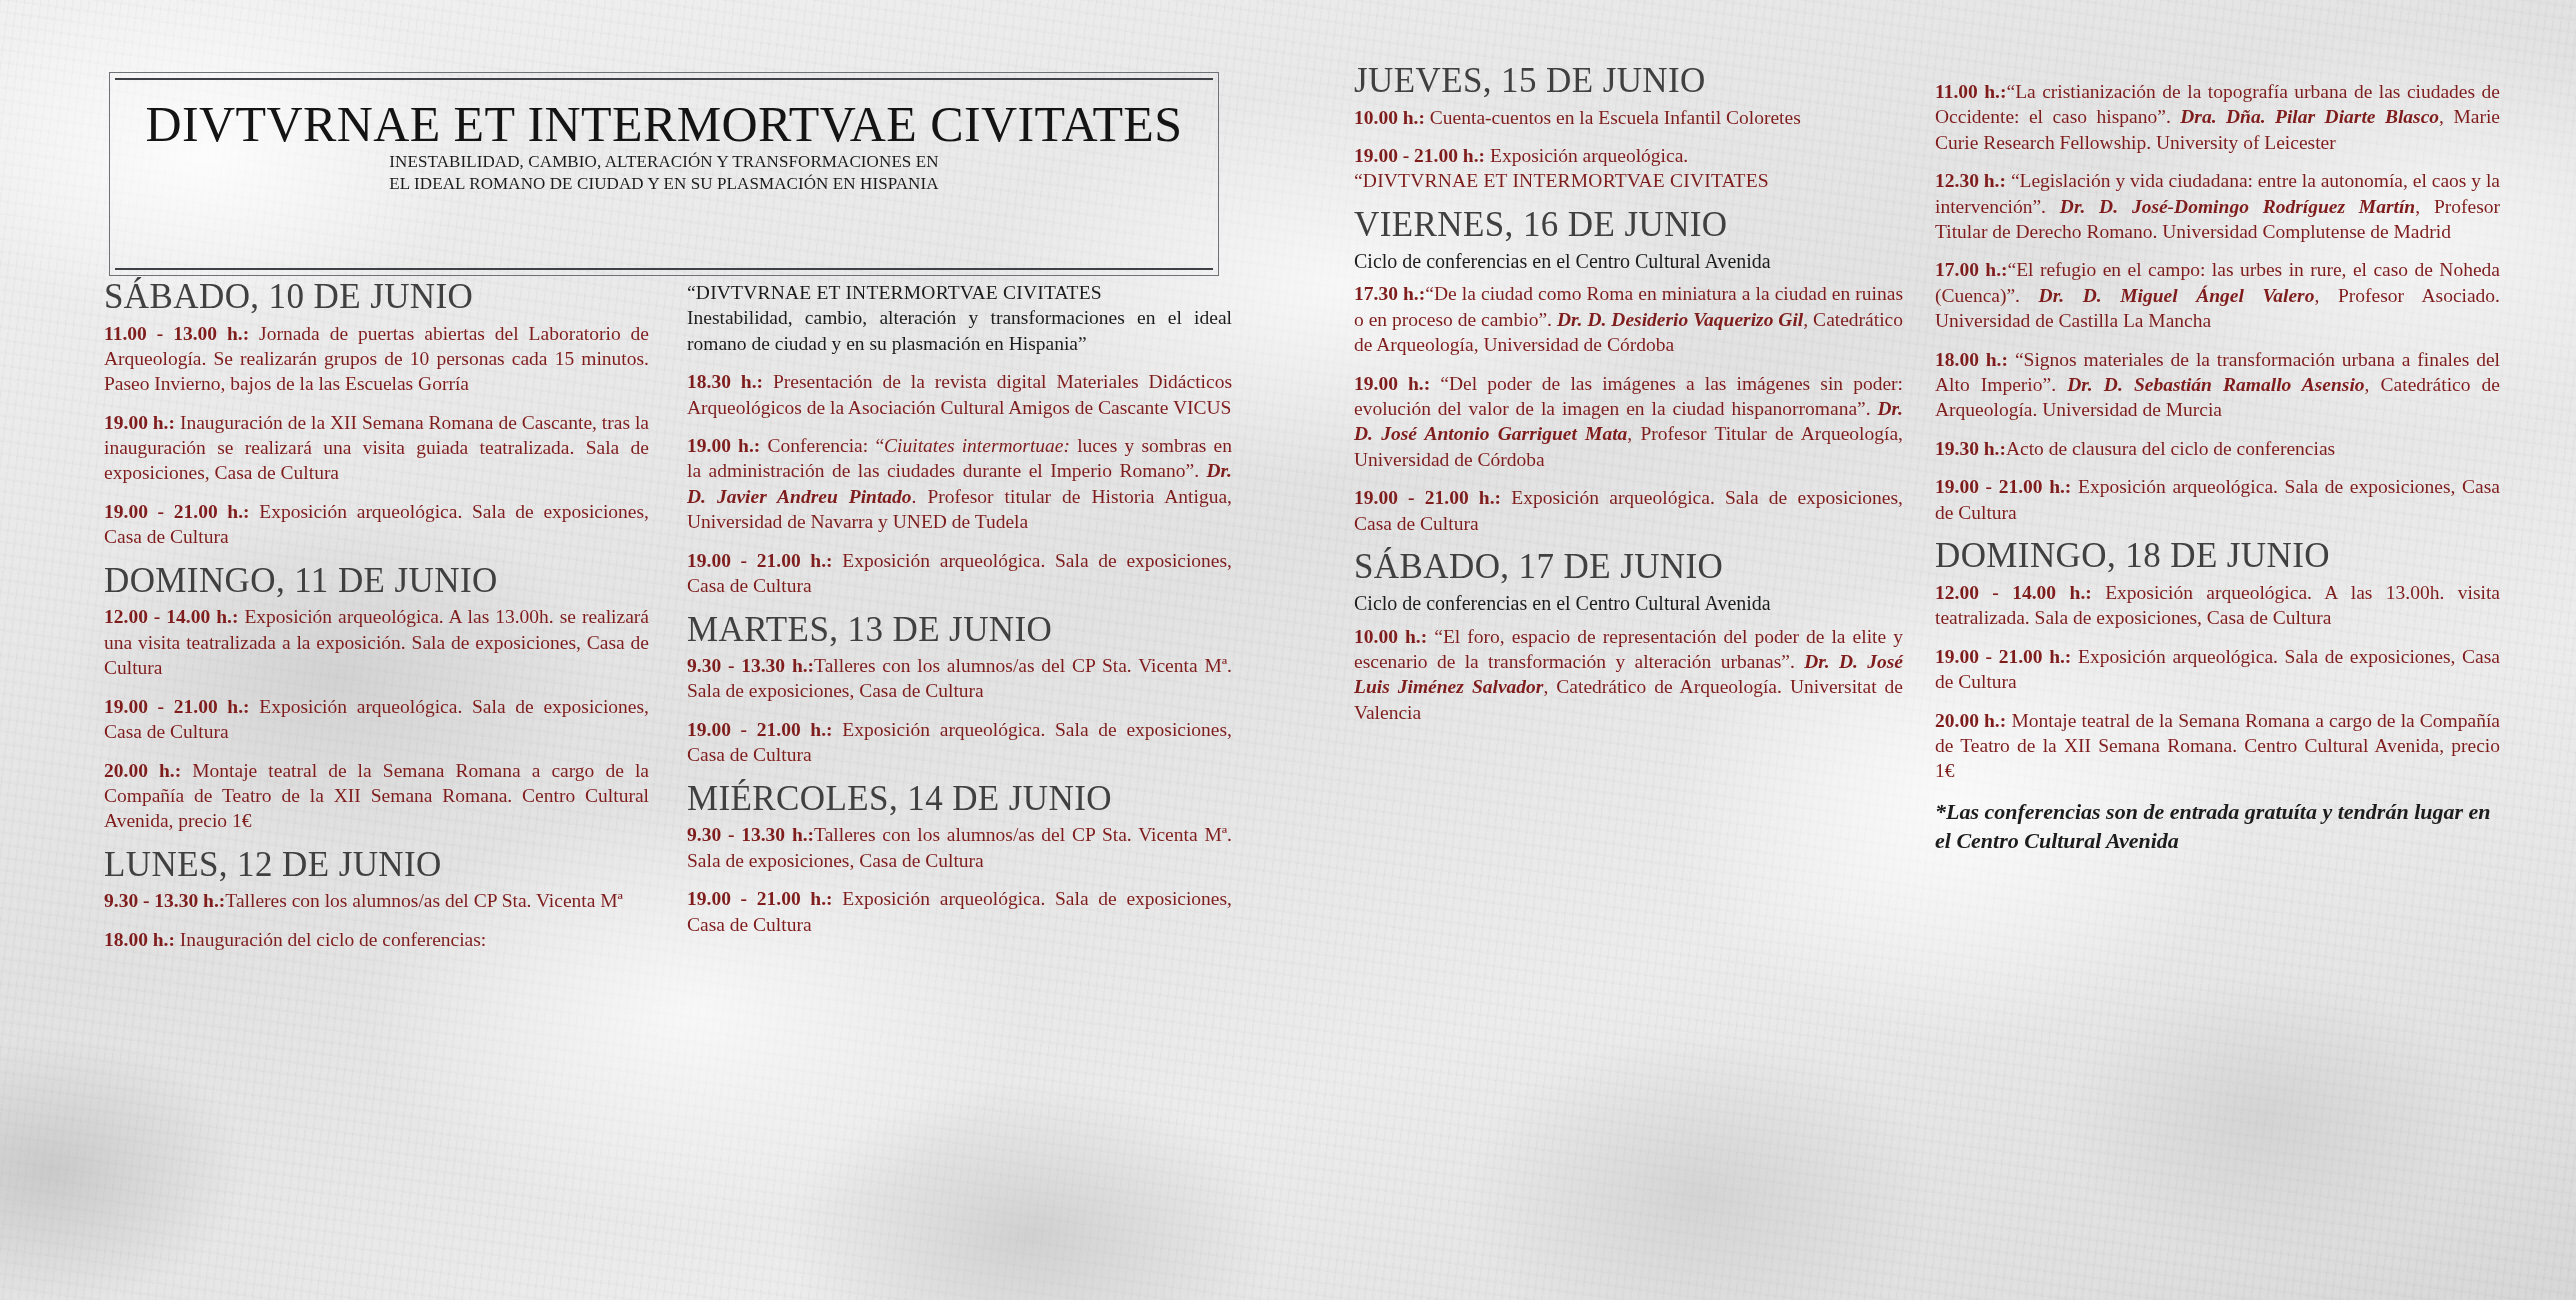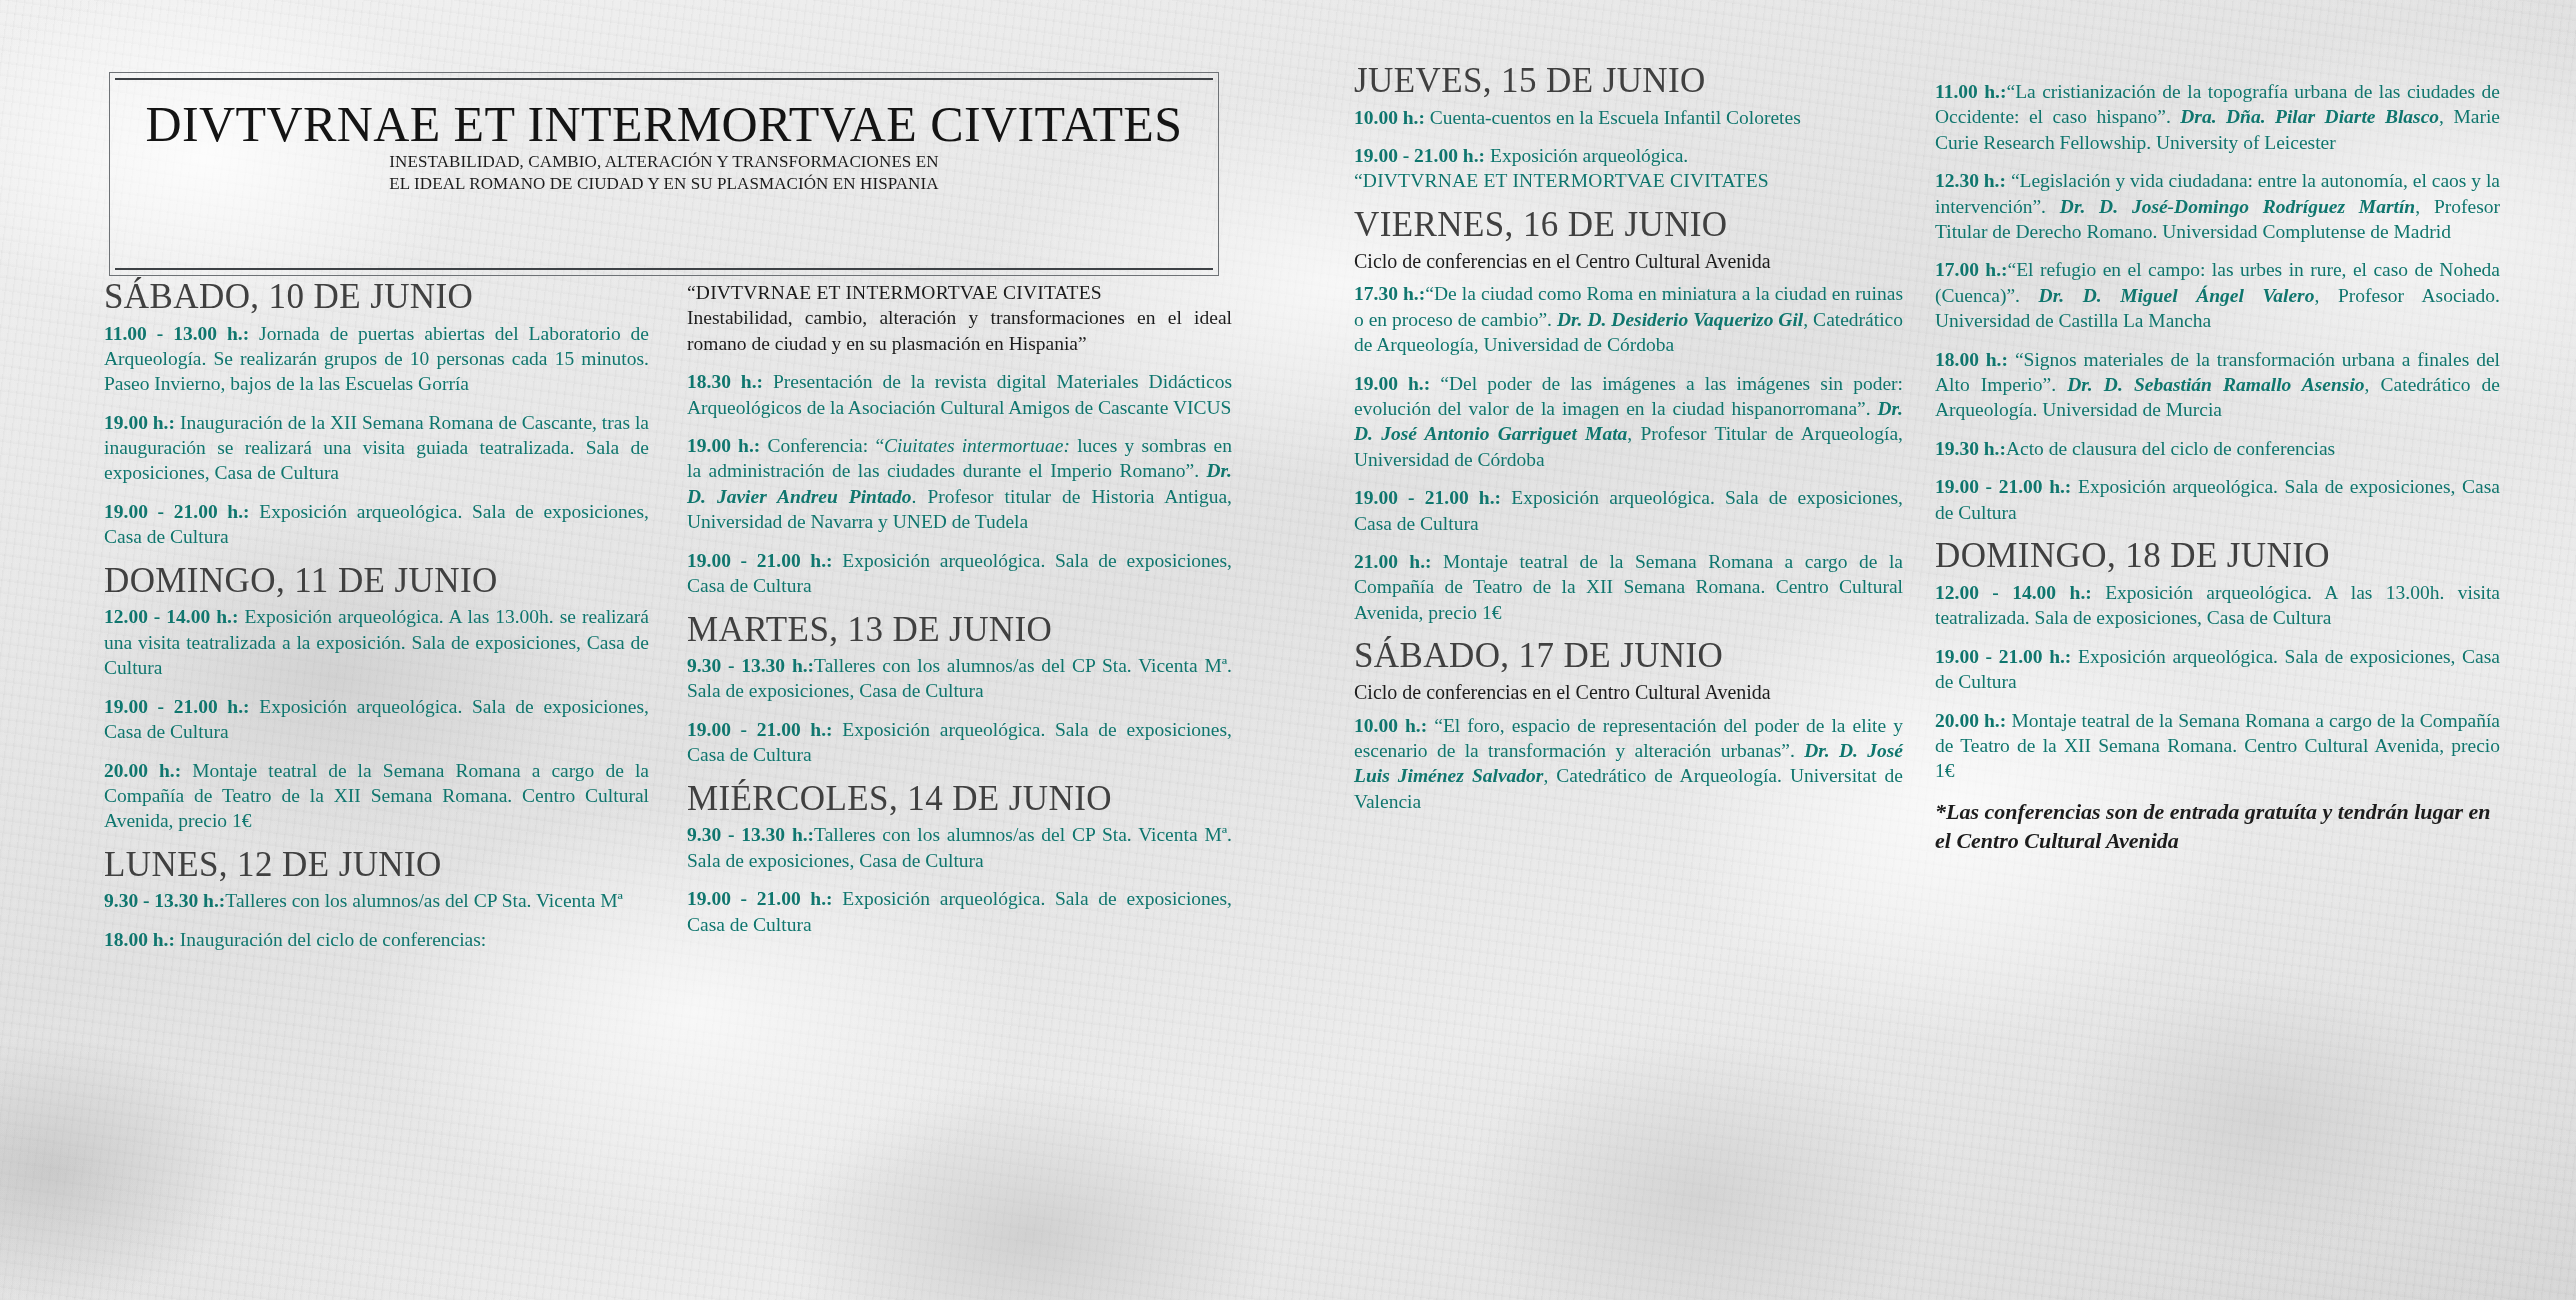--- a/index.html
+++ b/index.html
@@ -75,21 +75,21 @@
     font-size:35px;line-height:1.02;
     letter-spacing:0.4px;margin:10.3px 0 5.9px 0;
     color:#404040;white-space:nowrap;
   }
   .col .day:first-child{margin-top:0;}
 
   p.e{
     margin:0 0 13.2px 0;
     font-size:19.5px;line-height:1.30;
     text-align:justify;
-    color:#0f766e;
+    color:#7f1d1d;
     hyphens:none;
   }
   p.e:last-child{margin-bottom:0;}
   .t{font-weight:bold;}
   .nm{font-weight:bold;font-style:italic;}
   .it{font-style:italic;}
   .blk{font-weight:normal;font-size:20px;line-height:1.28;text-align:justify;margin:0 0 7.3px 0;}
   .note{font-weight:bold;font-style:italic;font-size:22px;line-height:1.32;margin:0;text-align:left;}
   .quoteblk{font-size:19.5px;line-height:1.30;text-align:justify;margin:0 0 13.2px 0;}
   .caps{letter-spacing:0.2px;}
@@ -195,23 +195,20 @@
 
     <p class="e">
       <span class="t">17.30 h.:</span><span>“De la ciudad como Roma en miniatura a la ciudad en ruinas o en proceso de cambio”. </span><span class="nm">Dr. D. Desiderio Vaquerizo Gil</span><span>, Catedrático de Arqueología, Universidad de Córdoba</span>
     </p>
     <p class="e">
       <span class="t">19.00 h.:</span><span> “Del poder de las imágenes a las imágenes sin poder: evolución del valor de la imagen en la ciudad hispanorromana”. </span><span class="nm">Dr. D. José Antonio Garriguet Mata</span><span>, Profesor Titular de Arqueología, Universidad de Córdoba</span>
     </p>
     <p class="e">
       <span class="t">19.00 - 21.00 h.:</span><span> Exposición arqueológica. Sala de exposiciones, Casa de Cultura</span>
     </p>
-    <p class="e">
-      <span class="t">21.00 h.:</span><span> Montaje teatral de la Semana Romana a cargo de la Compañía de Teatro de la XII Semana Romana. Centro Cultural Avenida, precio 1€</span>
-    </p>
 
     <div class="day">SÁBADO,  17 DE JUNIO</div>
     <p class="blk">Ciclo de conferencias en el Centro Cultural Avenida</p>
 
     <p class="e">
       <span class="t">10.00 h.:</span><span> “El foro, espacio de representación del poder de la elite y escenario de la transformación y alteración urbanas”. </span><span class="nm">Dr. D. José Luis Jiménez Salvador</span><span>, Catedrático de Arqueología. Universitat de Valencia</span>
     </p>
   </div>
 
   <div class="col" id="col4">

